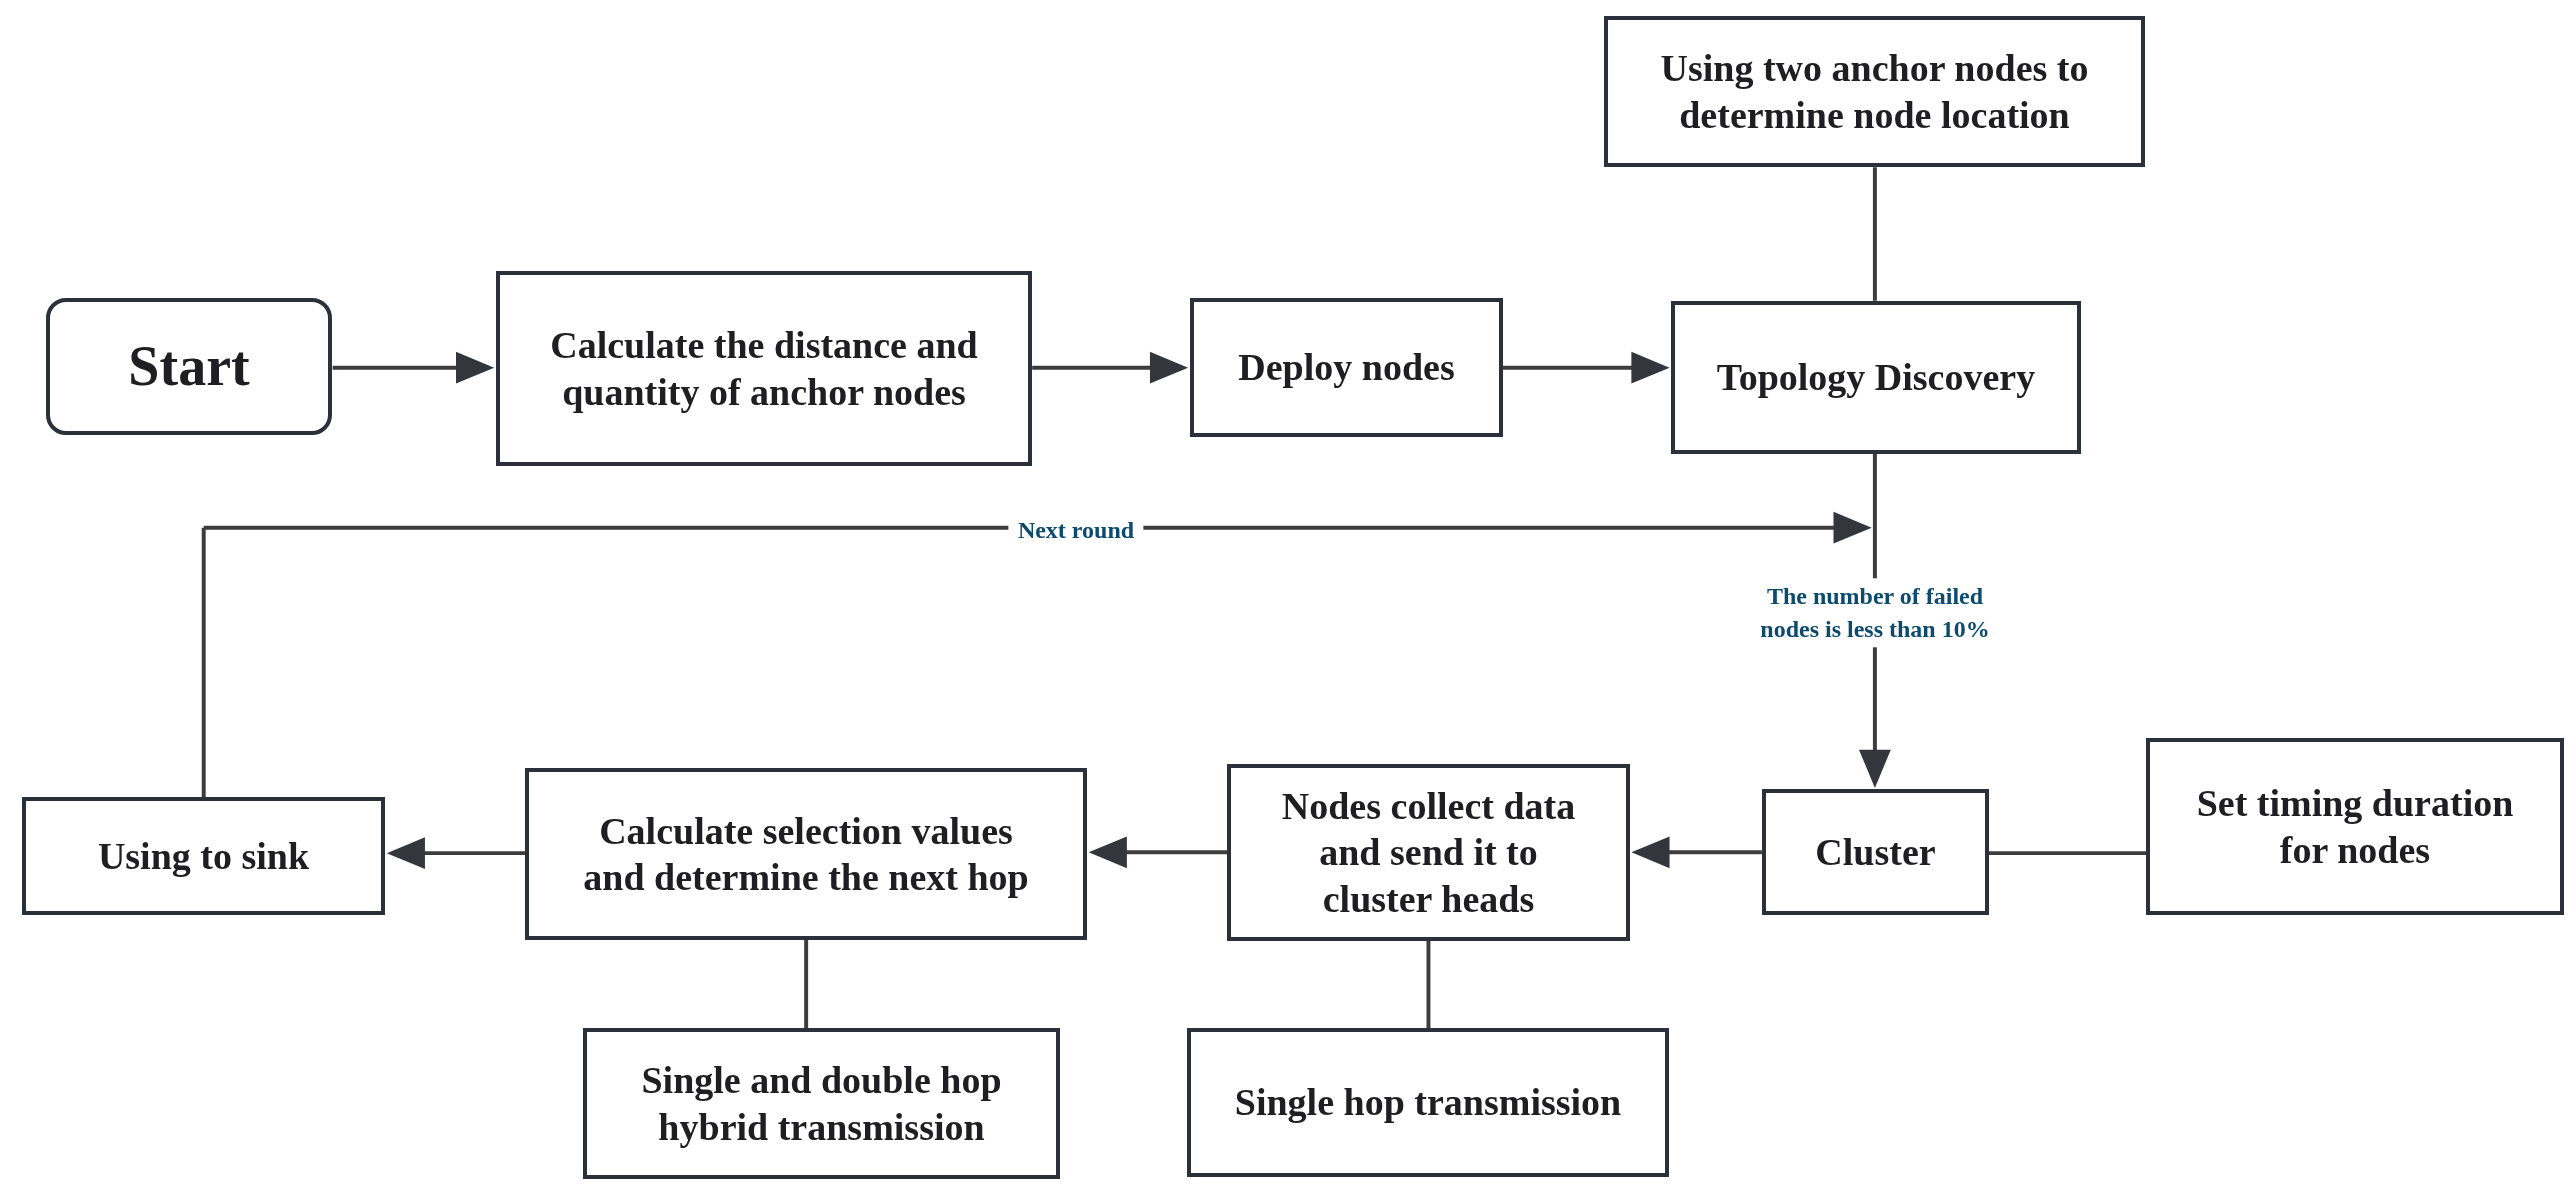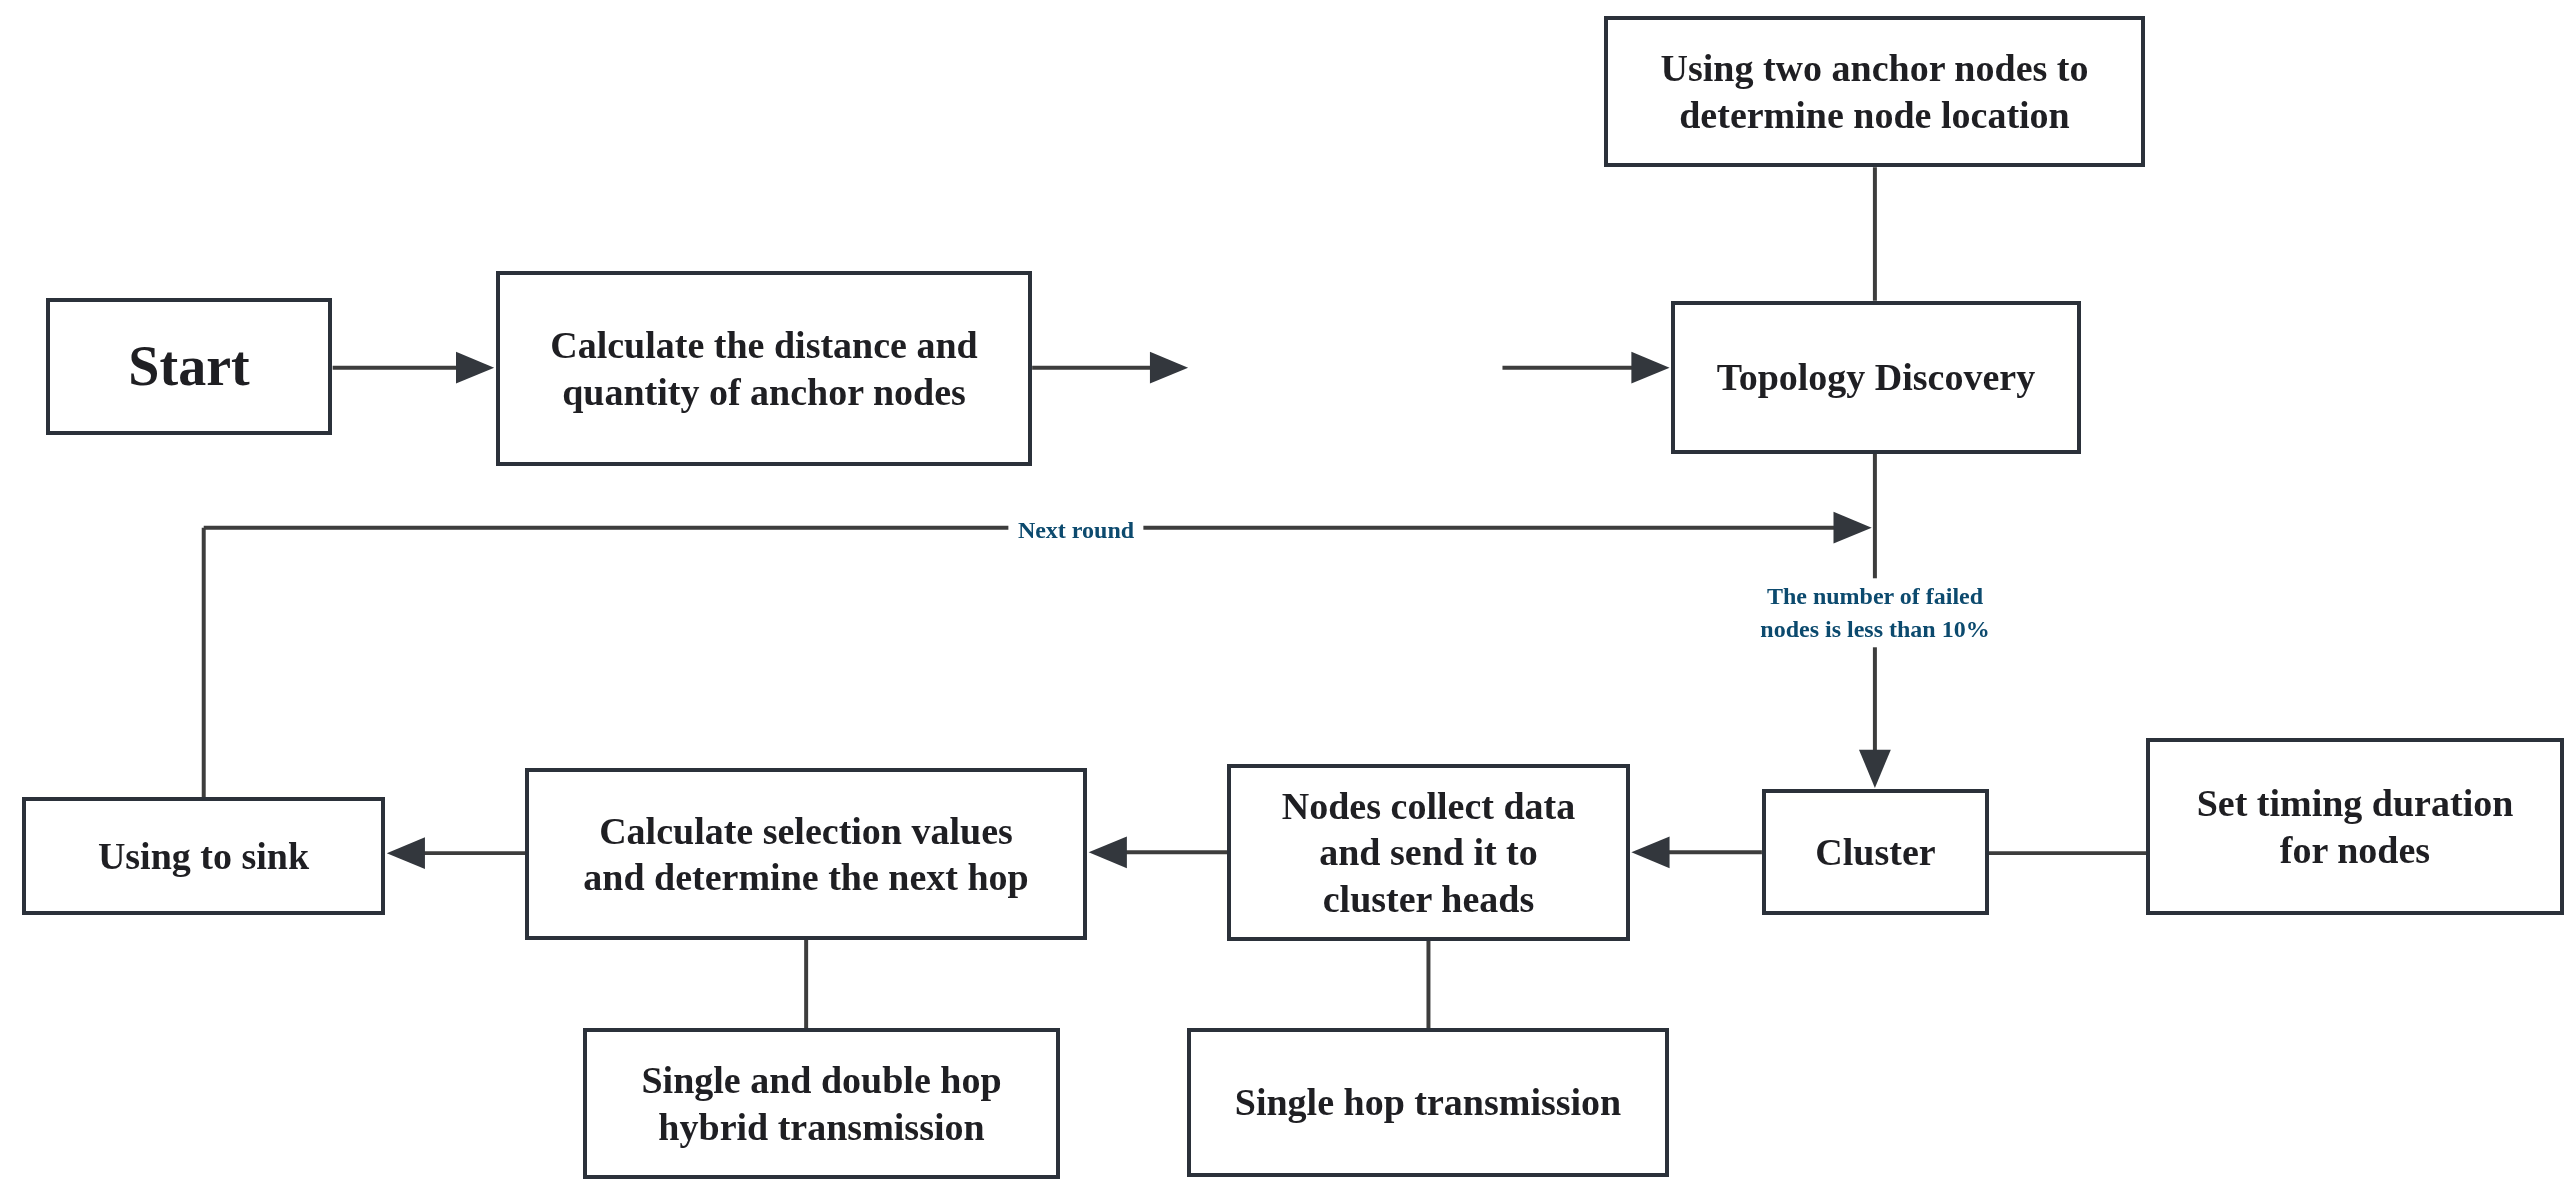--- a/index.html
+++ b/index.html
@@ -33,20 +33,21 @@
     text-align: center;
     color: #1f1f23;
     font-weight: 700;
     font-size: 38px;
     line-height: 1.22;
     white-space: pre-line;
     padding: 4.8px 11px;
   }
   .node.start-node {
     font-size: 56px;
+    border-radius: 20px;
   }
   .edge-label {
     position: absolute;
     transform: translate(-50%, -50%);
     background: #ffffff;
     color: #0c4a6e;
     font-weight: 700;
     font-size: 24px;
     line-height: 1.38;
     text-align: center;
@@ -102,20 +103,21 @@
     <line x1="1013" y1="1181" x2="1013" y2="1292"></line>
 
     <line x1="1795" y1="1182" x2="1795" y2="1292"></line>
   </svg>
 
   <div class="node start-node" style="left:46px; top:298px; width:286px; height:137px;">Start</div>
 
   <div class="node" style="left:496px; top:271px; width:536px; height:195px;">Calculate the distance and
 quantity of anchor nodes</div>
 
+  <div class="node" style="left:1190px; top:298px; width:313px; height:139px;">Deploy nodes</div>
 
   <div class="node" style="left:1671px; top:301px; width:410px; height:153px;">Topology Discovery</div>
 
   <div class="node" style="left:1604px; top:16px; width:541px; height:151px;">Using two anchor nodes to
 determine node location</div>
 
   <div class="node" style="left:22px; top:797px; width:363px; height:118px;">Using to sink</div>
 
   <div class="node" style="left:525px; top:768px; width:562px; height:172px;">Calculate selection values
 and determine the next hop</div>

